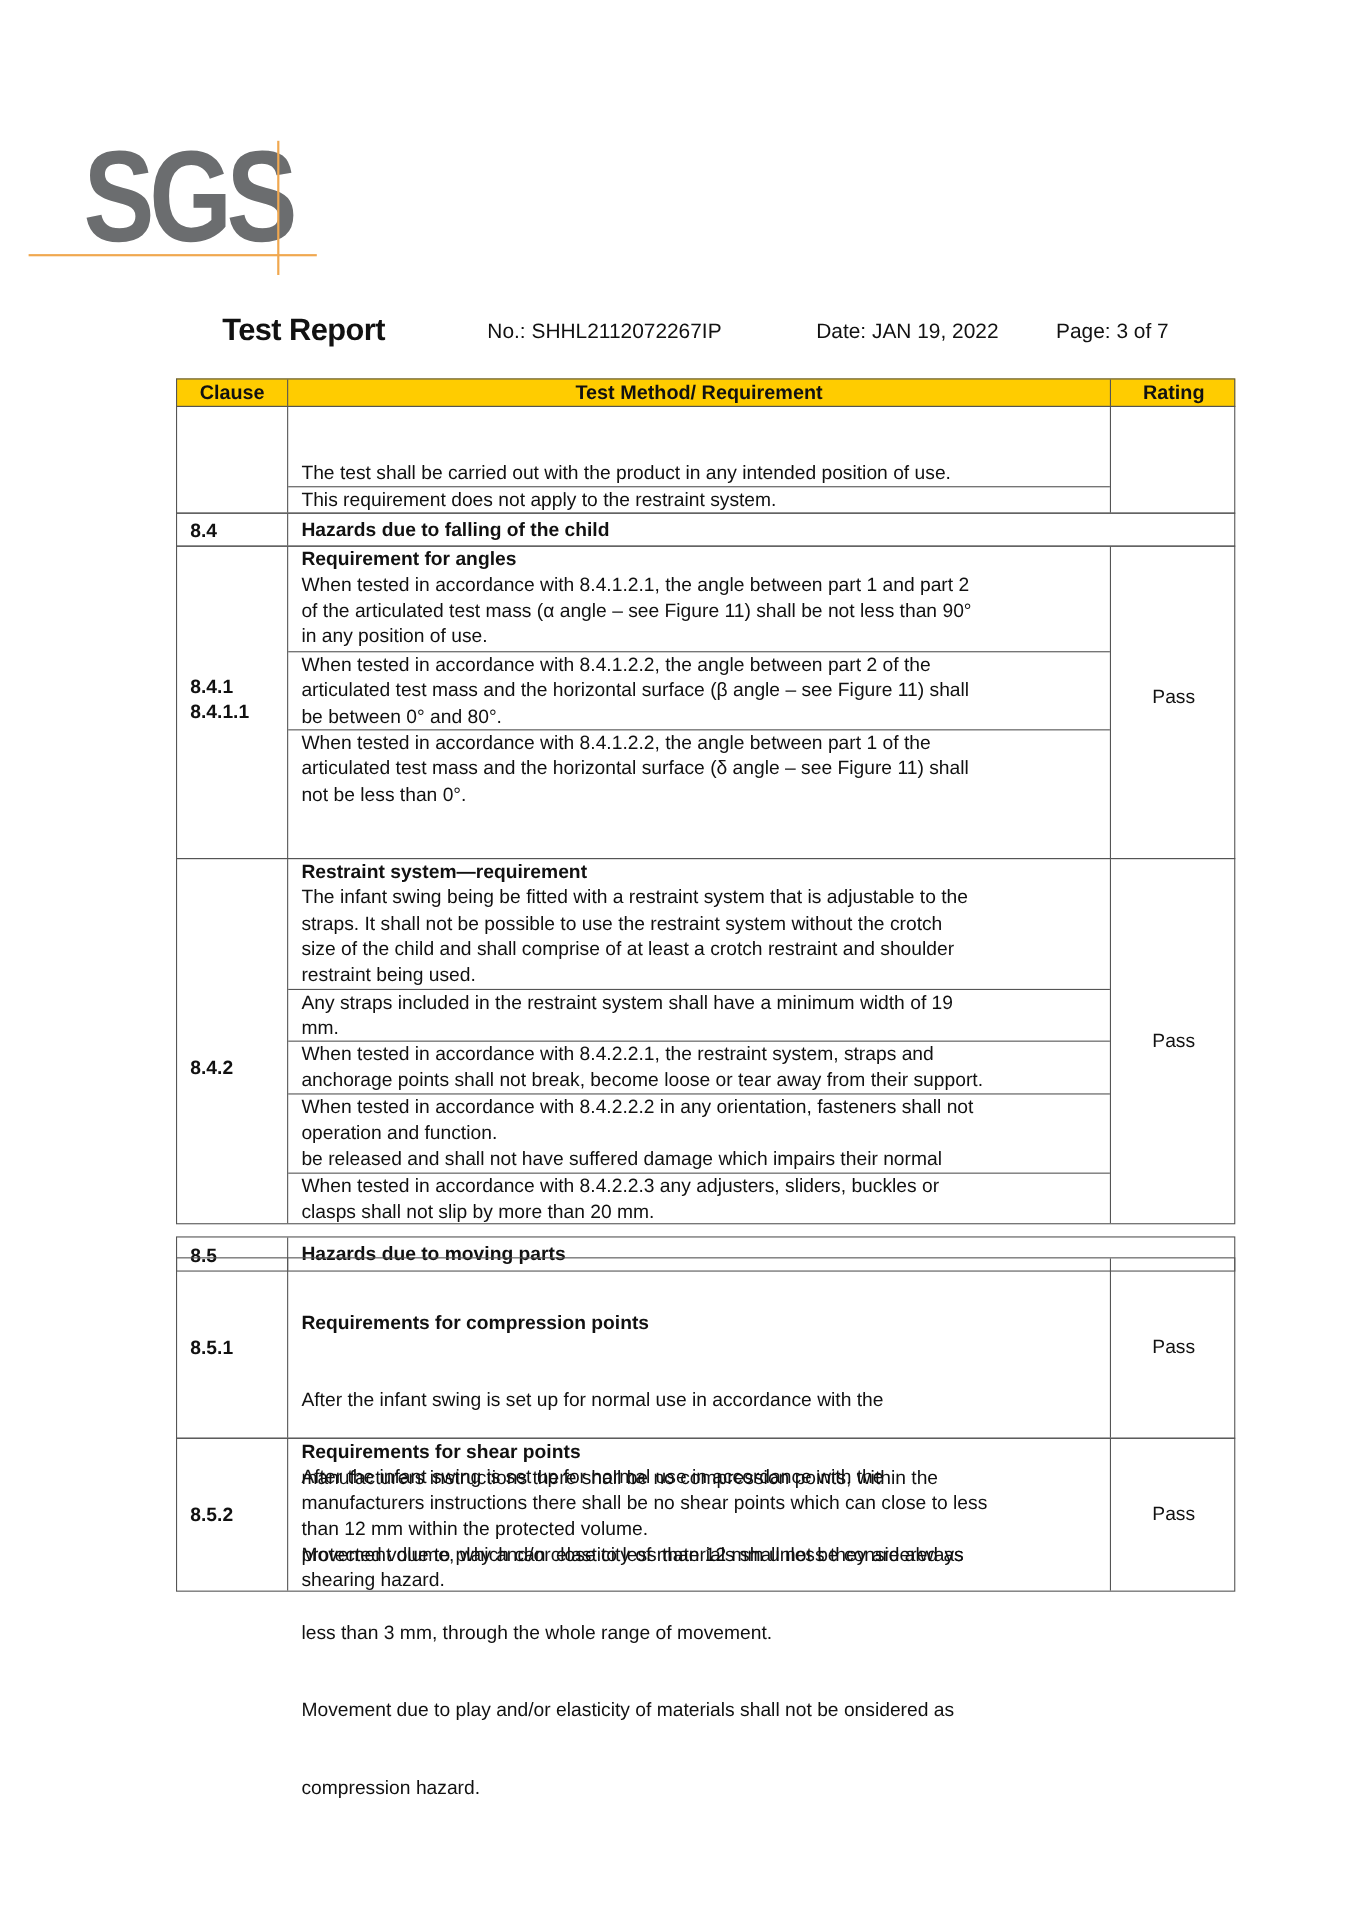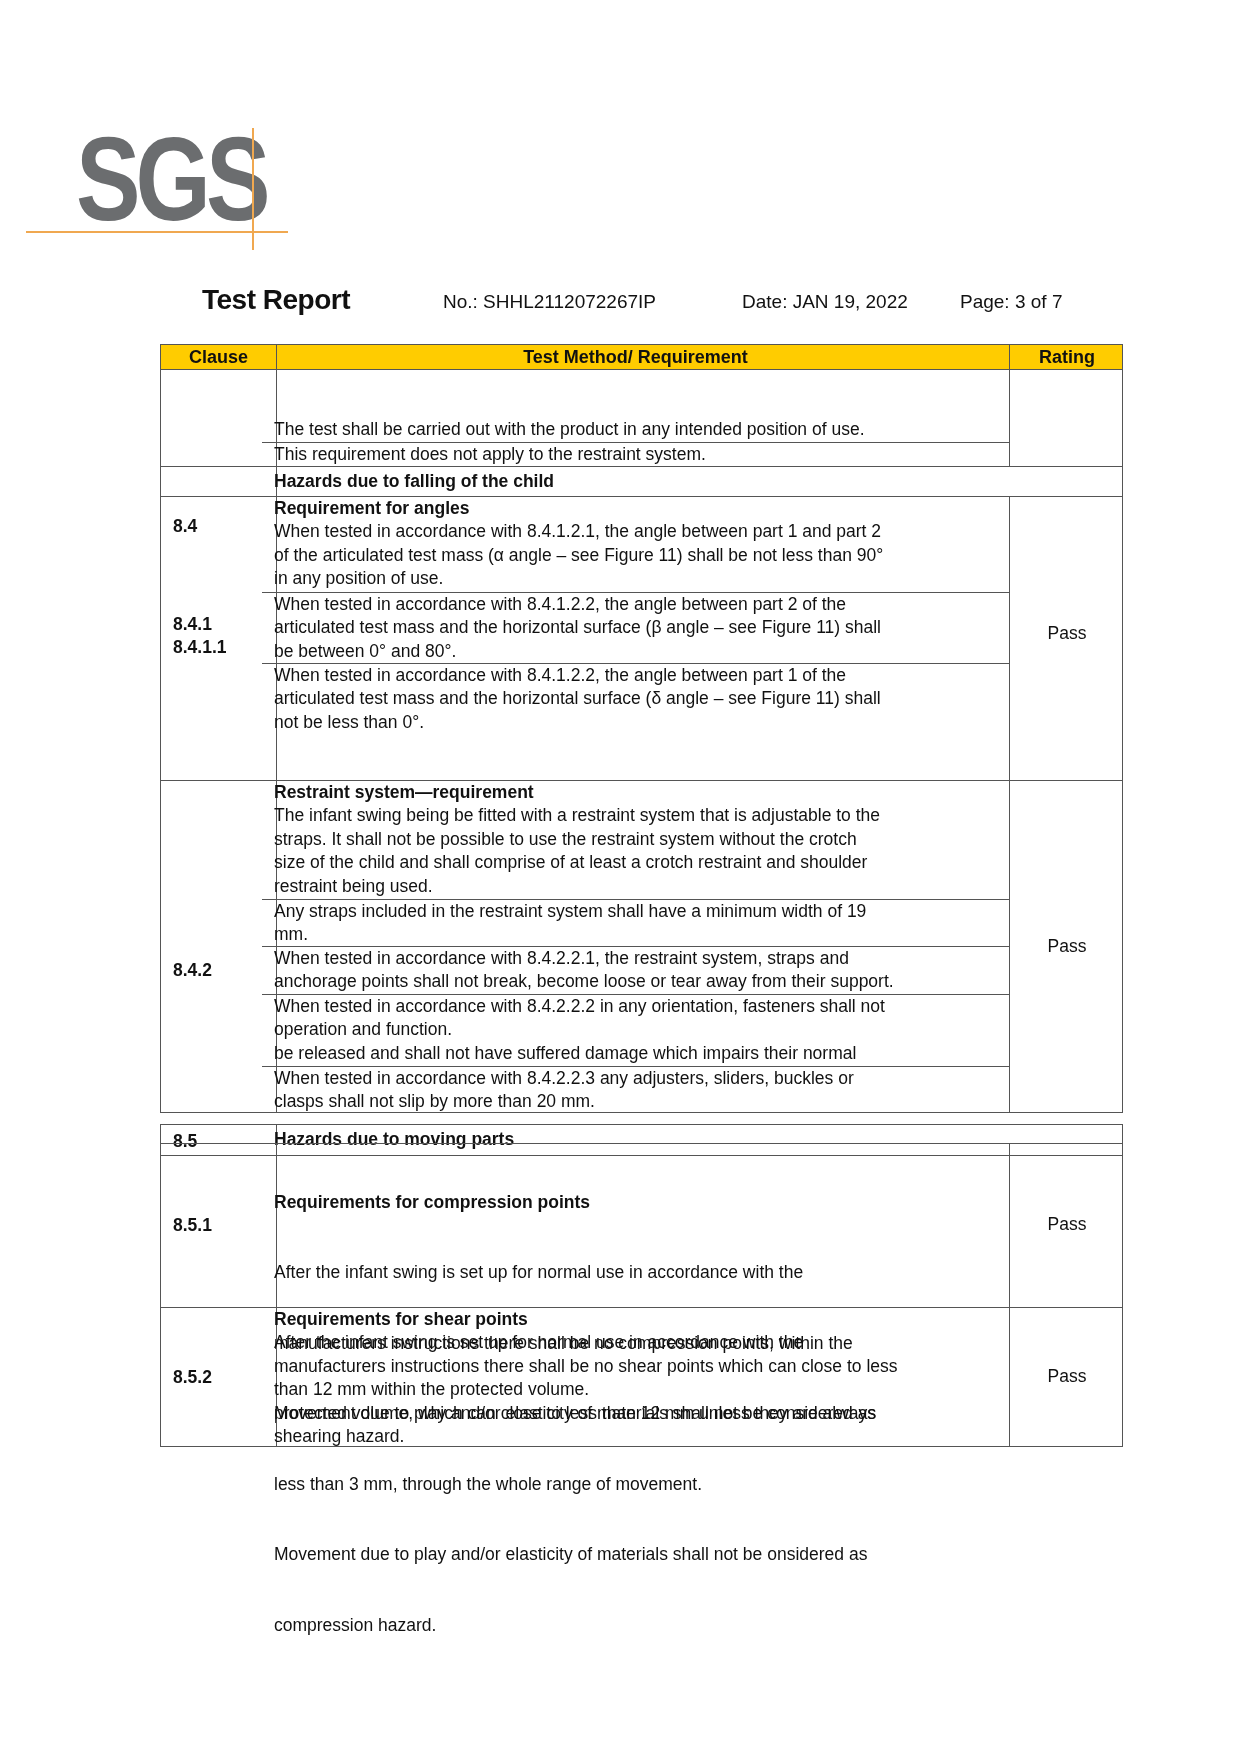--- a/index.html
+++ b/index.html
@@ -19,21 +19,21 @@
   .rh-title { position:absolute; left:202px; top:0; font-size:28px; font-weight:bold; letter-spacing:-0.5px; }
   .rh-no { position:absolute; left:443px; top:7px; font-size:19px; }
   .rh-date { position:absolute; left:742px; top:7px; font-size:19px; }
   .rh-page { position:absolute; left:960px; top:7px; font-size:19px; }
 
   
   .tbl { position:absolute; left:160px; top:344px; width:963px; }
   .row { position:absolute; left:0; width:963px; border:1.5px solid #555; box-sizing:border-box; }
   .hdr { background:#ffcc00; }
   .hdr .c { font-weight:bold; font-size:18px; text-align:center; line-height:24px; }
-  .col-clause { position:absolute; left:0; top:0; bottom:0; width:116px; border-right:1.5px solid #555; box-sizing:border-box; }
+  .col-clause { position:absolute; left:0; top:0; bottom:0; width:101px; border-right:1.5px solid #555; box-sizing:border-box; }
   .col-method { position:absolute; left:101px; top:0; bottom:0; width:747px; box-sizing:border-box; }
   .col-method.wide { width:860px; }
   .col-rating { position:absolute; left:848px; top:0; bottom:0; width:115px; border-left:1.5px solid #555; box-sizing:border-box; }
 
   .clause-text { position:absolute; left:12px; font-weight:bold; font-size:17.5px; line-height:23.5px; }
   .rating-text { position:absolute; left:0; right:0; text-align:center; font-size:17.5px; }
   .sub { position:absolute; left:0; right:0; box-sizing:border-box; padding:0 10px 0 12px; font-size:17.5px; line-height:23.5px; }
   .sub + .sub { border-top:1.5px solid #555; }
   .bold { font-weight:bold; }
   .line { display:block; white-space:nowrap; }
@@ -70,21 +70,21 @@
       </div>
       <div class="sub" style="top:72px;height:25px;">
         <span class="line">This requirement does not apply to the restraint system.</span>
       </div>
     </div>
     <div class="col-rating"></div>
   </div>
 
   <div class="row" style="top:121.5px;height:31.5px;">
     <div class="col-clause">
-      <span class="clause-text" style="top:4px;margin-top:44px;">8.4</span>
+      <span class="clause-text" style="top:4px;">8.4</span>
     </div>
     <div class="col-method wide">
       <div class="sub bold" style="top:3px;">Hazards due to falling of the child</div>
     </div>
   </div>
 
   <div class="row" style="top:151.5px;height:285.5px;">
     <div class="col-clause">
       <span class="clause-text" style="top:116px;">
         <span class="line">8.4.1</span>

